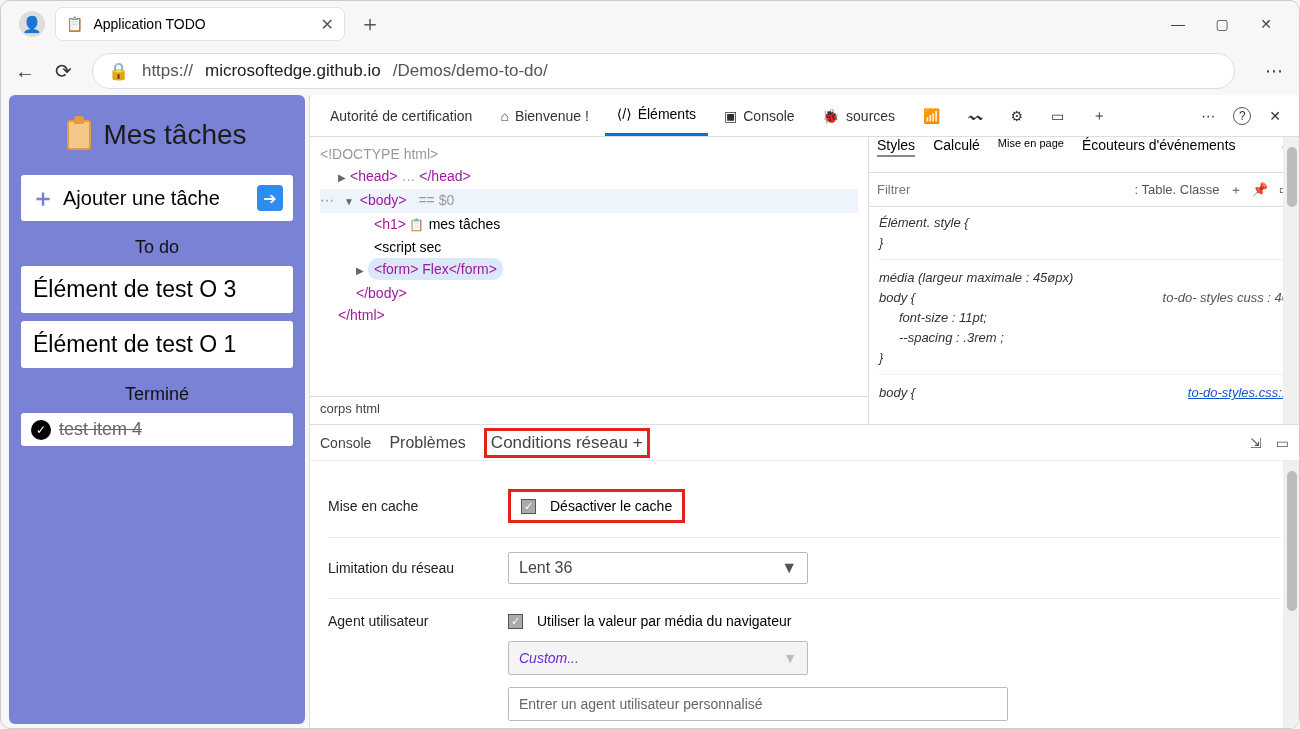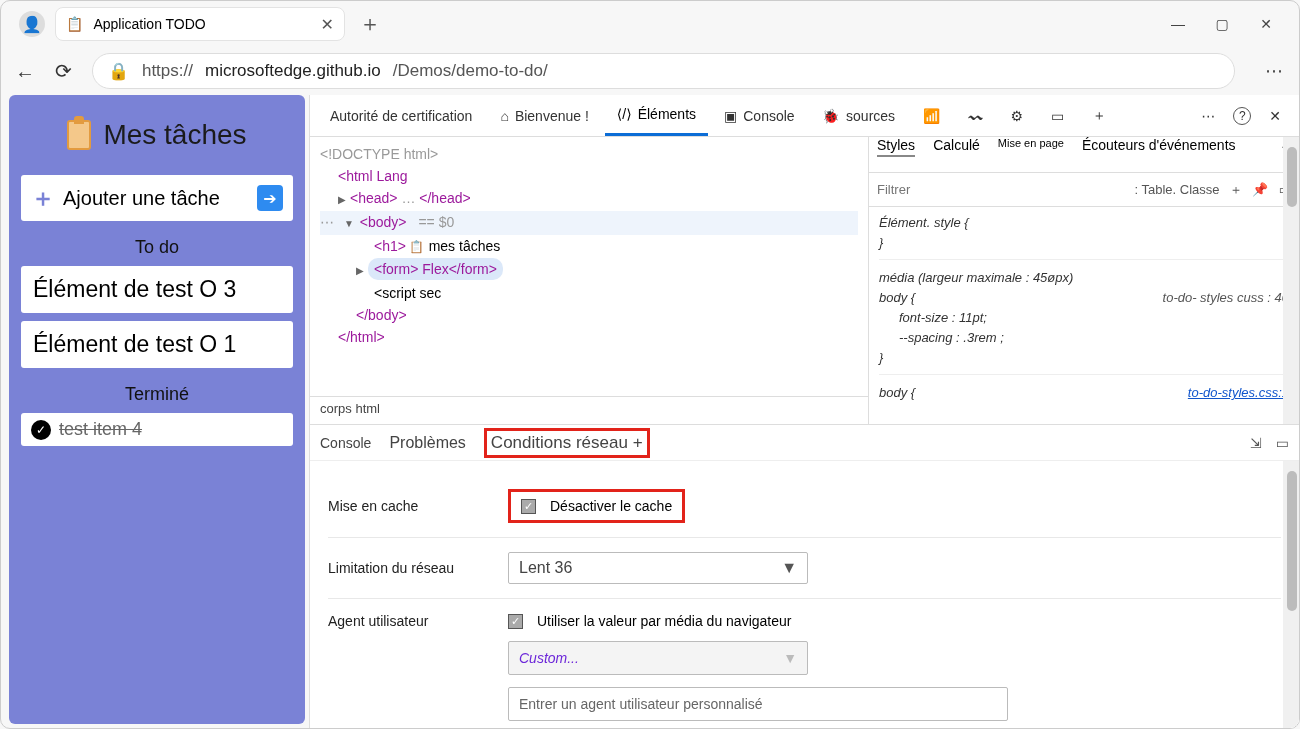--- a/index.html
+++ b/index.html
@@ -183,31 +183,30 @@
         <span style="border:1.5px solid #555;border-radius:50%;width:18px;height:18px;display:inline-flex;align-items:center;justify-content:center;font-size:12px;">?</span>
         <span>✕</span>
       </div>
     </div>
 
     <div class="dt-body">
 
       <div class="elements-col">
         <div class="tree">
           <div class="tree-row"><span class="gray">&lt;!DOCTYPE html&gt;</span></div>
-          <div class="tree-row indent1"><span class="tag">&lt;html Lang</span></div>
           <div class="tree-row indent1"><span class="tri">▶</span><span class="tag">&lt;head&gt;</span> <span class="gray">…</span> <span class="tag">&lt;/head&gt;</span></div>
           <div class="tree-row" style="background:#eef4fc;">
             <span class="gray" style="padding-right:6px;">⋯</span>
             <span class="tri">▼</span>
             <span class="tag">&lt;body&gt;</span>
             <span class="gray ml8">== $0</span>
           </div>
           <div class="tree-row indent3"><span class="tag">&lt;h1&gt;</span> <span style="font-size:12px;">📋</span> <span>mes tâches</span></div>
+          <div class="tree-row indent3"><span>&lt;script sec</span></div>
           <div class="tree-row indent2"><span class="tri">▶</span><span class="sel"><span class="tag">&lt;form&gt; Flex&lt;/form&gt;</span></span></div>
-          <div class="tree-row indent3"><span>&lt;script sec</span></div>
           <div class="tree-row indent2"><span class="tag">&lt;/body&gt;</span></div>
           <div class="tree-row indent1"><span class="tag">&lt;/html&gt;</span></div>
         </div>
         <div class="crumb">corps html</div>
       </div>
 
       <div class="styles-col">
         <div class="styles-tabs">
           <span class="stab active">Styles</span>
           <span class="stab">Calculé</span>

